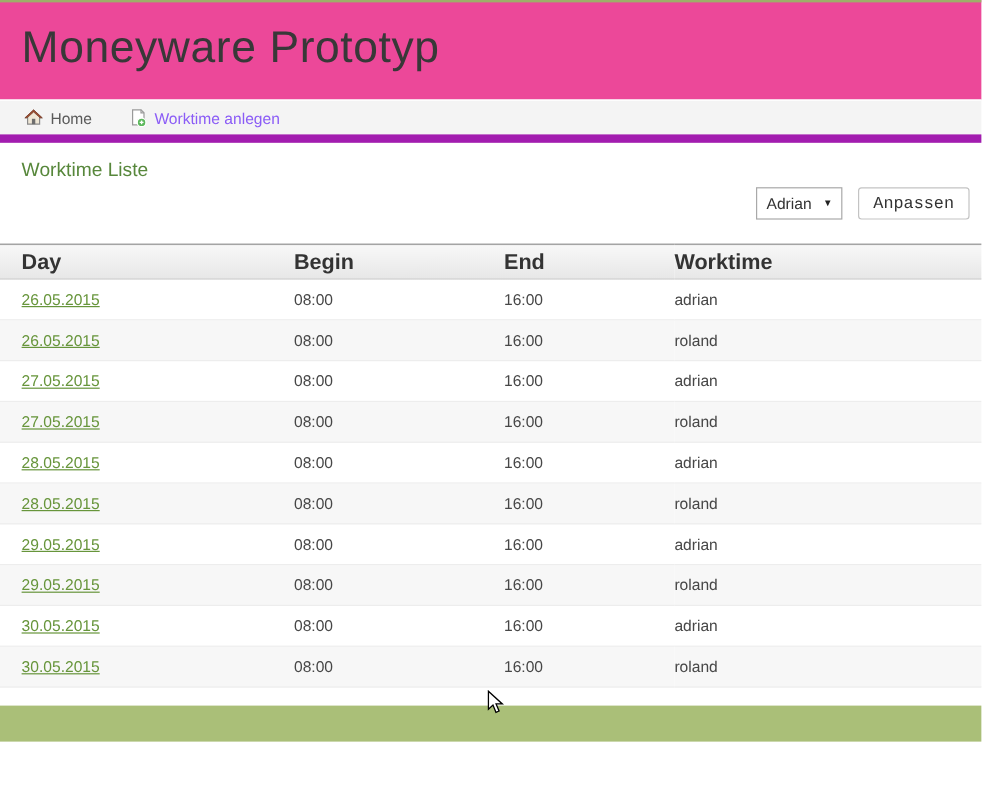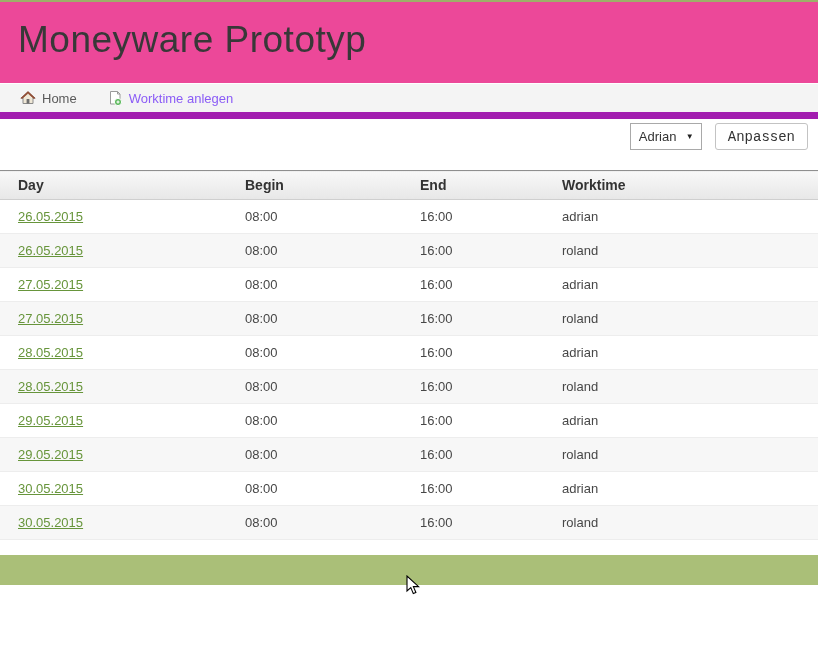--- a/index.html
+++ b/index.html
@@ -101,21 +101,21 @@
     width: 100%;
     margin-top: 20px;
     border-collapse: collapse;
     border-top: 1px solid #8f8f8f;
     table-layout: fixed;
   }
   table.worktime th {
     height: 28px;
     background: linear-gradient(#f8f8f8, #e7e7e7);
     border-bottom: 1px solid #cfcfcf;
-    font-size: 14px;
+    font-size: 18px;
     font-weight: bold;
     color: #333;
     text-align: left;
     padding: 0;
   }
   table.worktime td {
     height: 33px;
     font-size: 13px;
     color: #474747;
     padding: 0;
@@ -199,20 +199,21 @@
           <path d="M3.5 1.5 h7 l2.5 2.5 v10 h-9.5 z" fill="#ffffff" stroke="#9a9a9a" stroke-width="1"></path>
           <path d="M10.5 1.5 v2.5 h2.5" fill="none" stroke="#9a9a9a" stroke-width="1"></path>
           <circle cx="11" cy="12" r="3.6" fill="#5cb85c" stroke="#ffffff" stroke-width="1"></circle>
           <path d="M11 10.4 v3.2 M9.4 12 h3.2" stroke="#ffffff" stroke-width="1.2"></path>
         </svg>
       </span>
       <span>Worktime anlegen</span>
     </a>
   </div>
 
+  <div class="page-heading">Worktime Liste</div>
 
   <div class="controls">
     <div class="select-box">
       <span>Adrian</span>
       <span class="arrow">▼</span>
     </div>
     <button class="btn">Anpassen</button>
   </div>
 
   <table class="worktime">

